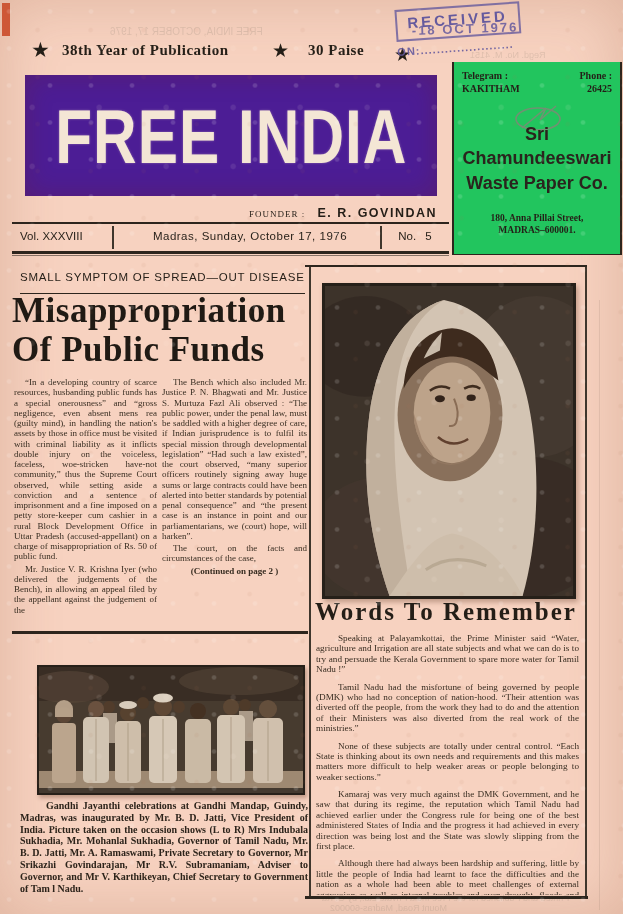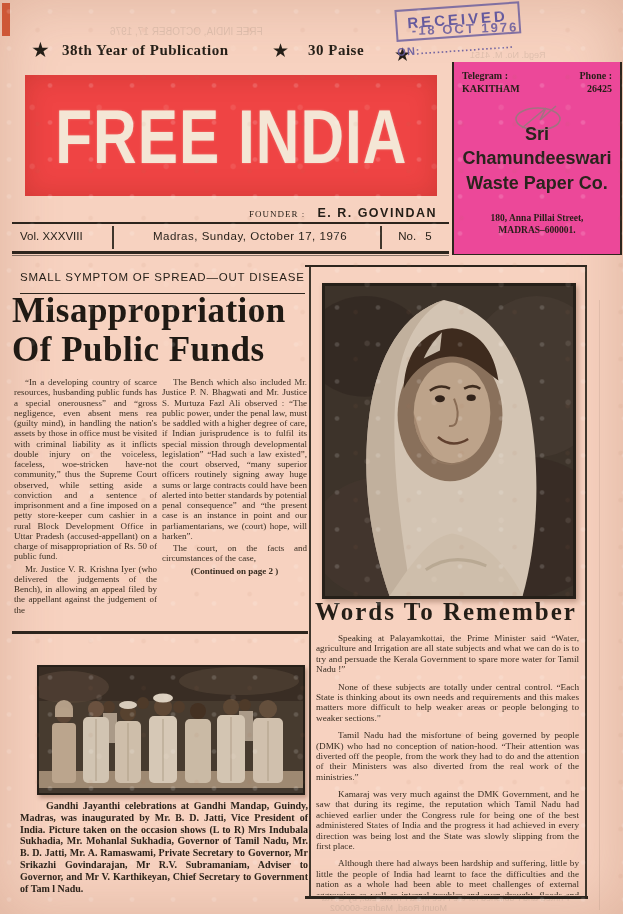--- a/index.html
+++ b/index.html
@@ -22,36 +22,36 @@
   
   .stamp{position:absolute;left:396px;top:4px;width:172px;height:52px;color:#655a9e;transform:rotate(-4deg);
          font-family:"Liberation Sans",sans-serif;}
   .stamp .box{display:inline-block;border:2.5px solid rgba(101,90,158,.8);padding:3px 10px 8px 10px;
          font-size:15px;font-weight:bold;letter-spacing:3px;}
   .stamp .date{position:absolute;left:16px;top:16px;font-size:13px;font-weight:bold;letter-spacing:2px;
          opacity:.85;transform:rotate(2deg);white-space:nowrap;}
   .stamp .on{position:absolute;left:0px;top:36px;font-size:11px;font-weight:bold;letter-spacing:1px;opacity:.9;}
 
   
-  .mast{position:absolute;left:25px;top:75px;width:412px;height:121px;background:#ef4444;
+  .mast{position:absolute;left:25px;top:75px;width:412px;height:121px;background:#4c1d95;
         box-shadow:inset 0 0 26px rgba(120,30,10,.25);display:flex;align-items:center;justify-content:center;}
   .mast .title{font-family:"Liberation Sans",sans-serif;font-weight:bold;font-size:58px;letter-spacing:1px;
         color:#f4e6d5;transform:scale(1.04,1.32);white-space:nowrap;text-shadow:0 0 2px rgba(244,230,213,.4);}
   .founder{position:absolute;left:25px;top:203px;width:412px;text-align:right;color:#241e17;white-space:nowrap;}
   .founder .lbl{font-size:9px;letter-spacing:1px;}
   .founder .name{font-family:"Liberation Sans",sans-serif;font-weight:bold;font-size:12.5px;letter-spacing:1.5px;}
 
   .dl-vol{position:absolute;left:20px;top:230px;font-family:"Liberation Sans",sans-serif;font-size:11.5px;color:#241e17;}
   .dl-date{position:absolute;left:120px;top:230px;width:260px;text-align:center;font-family:"Liberation Sans",sans-serif;
            font-size:11.5px;color:#241e17;letter-spacing:.5px;}
   .dl-no{position:absolute;left:385px;top:230px;width:60px;text-align:center;font-family:"Liberation Sans",sans-serif;
            font-size:11.5px;color:#241e17;word-spacing:6px;}
 
   
-  .advert{position:absolute;left:452px;top:62px;width:166px;height:192px;background:#ec4899;
+  .advert{position:absolute;left:452px;top:62px;width:166px;height:192px;background:#22c55e;
           border-left:2px solid #2d251d;border-right:2px solid #2d251d;border-bottom:1.5px solid #2d251d;
           color:#241e17;}
   .adv-row{position:absolute;left:8px;right:8px;top:8px;display:flex;justify-content:space-between;
            font-size:10px;font-weight:bold;line-height:1.25;}
   .adv-name{position:absolute;left:0;right:0;top:138px;text-align:center;font-family:"Liberation Sans",sans-serif;
             font-weight:bold;font-size:18px;line-height:1.35;color:#2a241d;}
   .adv-name{top:132px;}
   .adv-addr{position:absolute;left:0;right:0;top:150px;text-align:center;font-weight:bold;font-size:9.5px;line-height:1.3;}
   .scribble{position:absolute;left:58px;top:42px;opacity:.75;}
 
@@ -251,19 +251,19 @@
       <path d="M108,172 q16,10 34,0" stroke="#9b8069" stroke-width="1.5" fill="none" opacity=".6"></path>
       <path d="M64,308 C90,270 104,250 126,246 C152,250 176,270 196,308 Z" fill="#d5c8b6"></path>
       <path d="M100,282 q26,-18 60,-4" stroke="#b4a692" stroke-width="3" fill="none" opacity=".7"></path>
       <rect width="246" height="308" fill="#7a4c33" opacity=".08"></rect>
     </svg>
   </div>
 
   <div class="words-hl">Words To Remember</div>
   <div class="wordscol">
     <p>Speaking at Palayamkottai, the Prime Minister said “Water, agriculture and Irrigation are all state subjects and what we can do is to try and persuade the Kerala Government to spare more water for Tamil Nadu !”</p>
+    <p>Tamil Nadu had the misfortune of being governed by people (DMK) who had no conception of nation-hood. “Their attention was diverted off the people, from the work they had to do and the attention of their Ministers was also diverted from the real work of the ministries.”</p>
     <p>None of these subjects are totally under central control.  “Each State is thinking about its own needs and requirements and this makes matters more difficult to help weaker areas or people belonging to weaker sections.”</p>
-    <p>Tamil Nadu had the misfortune of being governed by people (DMK) who had no conception of nation-hood. “Their attention was diverted off the people, from the work they had to do and the attention of their Ministers was also diverted from the real work of the ministries.”</p>
     <p>Kamaraj was very much against the DMK Government, and he saw that during its regime, the reputation which Tamil Nadu had achieved earlier under the Congress rule for being one of the best administered States of India and the progress it had achieved in every direction was being lost and the State was slowly slipping from the first place.</p>
     <p>Although there had always been hardship and suffering, little by little the people of India had learnt to face the difficulties and the nation as a whole had been able to meet challenges of external aggression as well as internal troubles and even drought, floods and earthquakes and so on.</p>
   </div>
 
 </div>
 
 </body></html>

